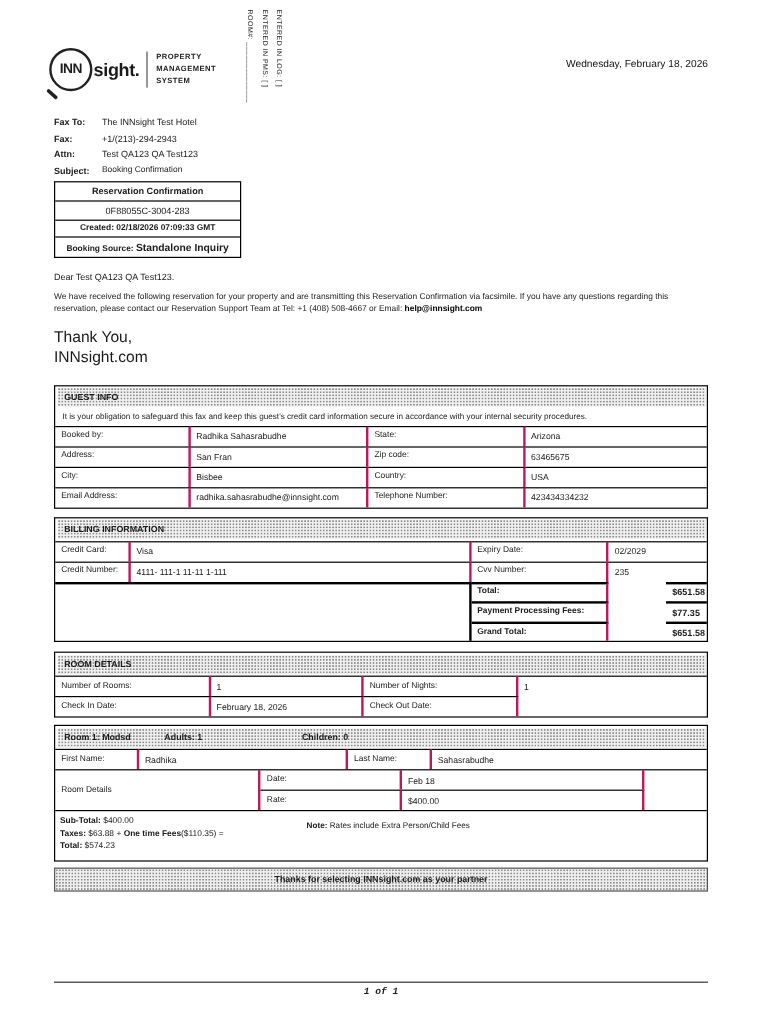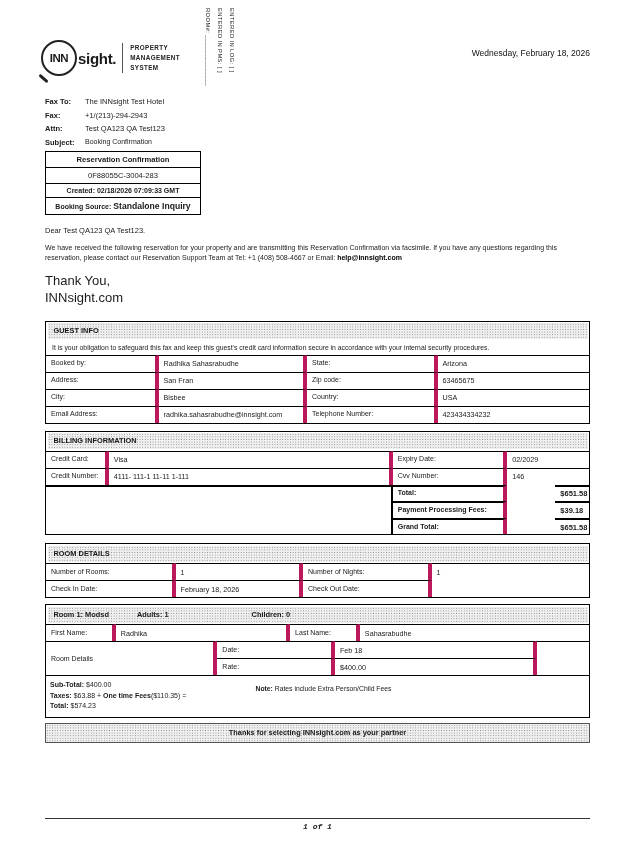--- a/index.html
+++ b/index.html
@@ -67,21 +67,21 @@
     background-color:#efefef;
     background-image:radial-gradient(#8a8a8a 0.7px, transparent 0.8px);
     background-size:2.6px 2.6px;
   }
   .band-flex { display:flex; align-items:center;gap:28px; }
   .band-adults { margin-right:55px; }
 
   .notice { padding:3px 6px 4px; font-size:6.8px; }
 
   .grid { display:grid; }
-  .c { border-top:1px solid #000; border-right:4px solid #be185d; padding:3.5px 5px; font-size:7px; overflow:hidden; white-space:nowrap; }
+  .c { border-top:1px solid #000; border-right:2px solid #be185d; padding:3.5px 5px; font-size:7px; overflow:hidden; white-space:nowrap; }
   .c.cl { border-right:none; }
   .val { font-size:7.2px; }
 
   .guest-grid { grid-template-columns:113fr 149fr 131fr 152fr; }
   .billing-grid { grid-template-columns:63fr 285fr 115fr 82fr; }
   .rooms-grid { grid-template-columns:130fr 128fr 129fr 158fr; }
   .name-grid { grid-template-columns:70fr 175fr 70fr 230fr; }
   .rdet-grid { grid-template-columns:172fr 118fr 203fr 52fr; }
 
   .billing-empty { grid-column:1/3; grid-row:3/6; border-top:2px solid #000; border-right:2px solid #000; }
@@ -207,27 +207,27 @@
       <div class="band">BILLING INFORMATION</div>
       <div class="grid billing-grid">
         <div class="c">Credit Card:</div>
         <div class="c val">Visa</div>
         <div class="c">Expiry Date:</div>
         <div class="c cl val">02/2029</div>
 
         <div class="c">Credit Number:</div>
         <div class="c val">4111- 111-1 11-11 1-111</div>
         <div class="c">Cvv Number:</div>
-        <div class="c cl val">146</div>
+        <div class="c cl val">235</div>
 
         <div class="billing-empty"></div>
         <div class="c tot">Total:</div>
         <div class="c cl tot tot-val">$651.58</div>
         <div class="c tot">Payment Processing Fees:</div>
-        <div class="c cl tot tot-val">$39.18</div>
+        <div class="c cl tot tot-val">$77.35</div>
         <div class="c tot">Grand Total:</div>
         <div class="c cl tot tot-val">$651.58</div>
       </div>
     </div>
 
     <div class="section sec-rooms">
       <div class="band">ROOM DETAILS</div>
       <div class="grid rooms-grid">
         <div class="c">Number of Rooms:</div>
         <div class="c val">1</div>

